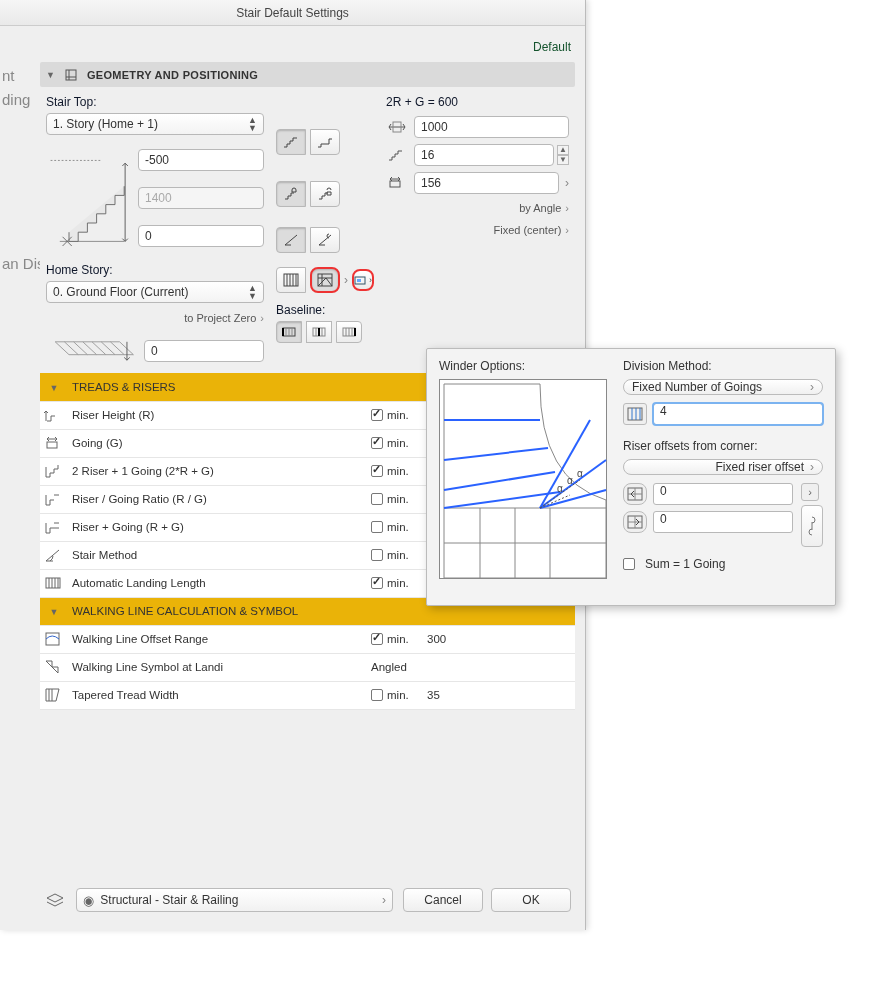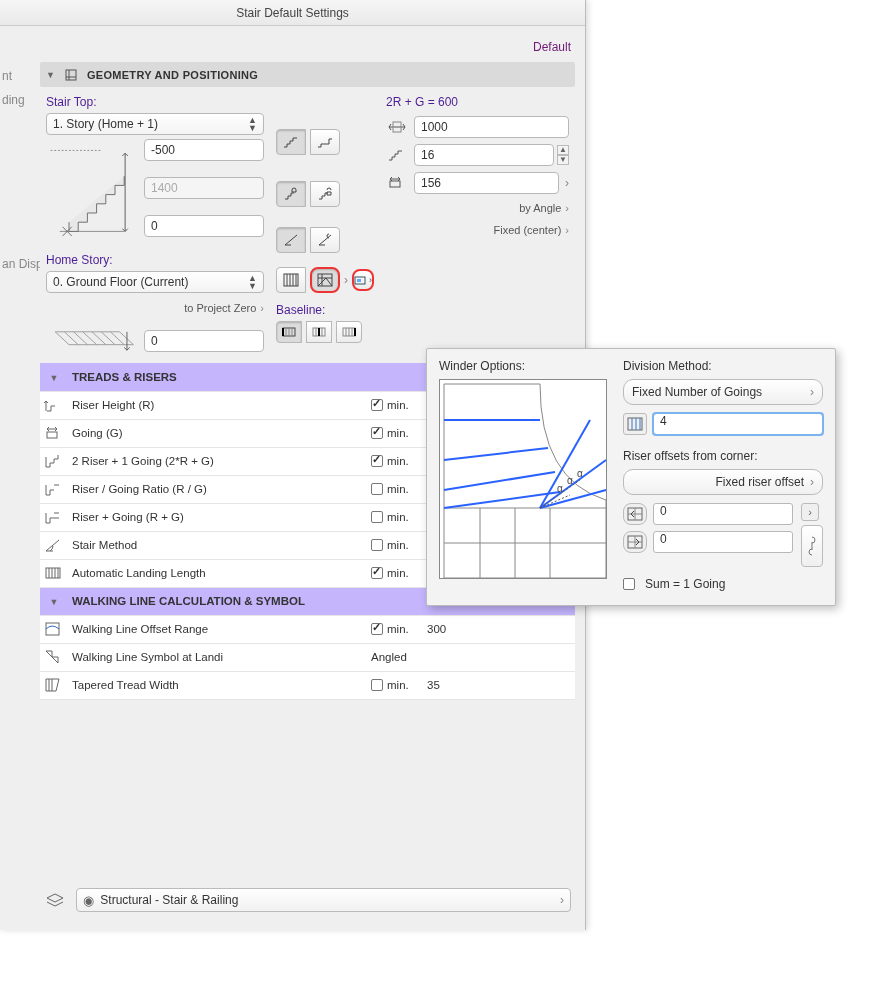--- a/index.html
+++ b/index.html
@@ -31,28 +31,28 @@
   }
   .body {
     padding: 8px 10px 8px 0;
     display:flex;
     height: calc(100% - 26px);
   }
   .sidebar {
     width: 40px;
     padding-top: 30px;
     color:#888;
-    font-size:12px;
+    font-size:15px;
     line-height:24px;
     text-align:left;
     overflow:hidden;
   }
   .sidebar div { white-space:nowrap; padding-left:2px; }
   .main { flex:1; display:flex; flex-direction:column; }
-  .topright { text-align:right; padding: 6px 4px 8px 0; color:#701a75; }
+  .topright { text-align:right; padding: 6px 4px 8px 0; color:#14532d; }
   .panel-header {
     background:#dadada; height:25px;
     display:flex; align-items:center; gap:8px;
     padding:0 6px; border-radius:2px;
     margin-bottom:8px;
   }
   .panel-header.light { background:#e7e7e7; }
   .tri { font-size:9px; color:#666; }
   .tri.right::before { content:"▶"; }
   .tri.down::before { content:"▼"; }
@@ -61,21 +61,21 @@
     color:#555;
   }
   .panel-header .ttl { font-weight:700; font-size:11px; letter-spacing:0.3px; color:#333; }
 
   .geo {
     display:grid;
     grid-template-columns: 230px 110px 1fr;
     gap:0;
   }
   .col { padding:0 6px; }
-  .label { color:#4c1d95; margin-bottom:4px; }
+  .label { color:#0f172a; margin-bottom:4px; }
 
   .select, .field, .btn, .ro-field {
     height:22px; line-height:20px;
     border:1px solid #b8b8b8; border-radius:4px;
     background:linear-gradient(#fff,#f3f3f3);
     font-size:12px; color:#333;
     padding:0 6px;
   }
   .select { display:flex; align-items:center; justify-content:space-between; cursor:default; }
   .select .arrows { font-size:9px; line-height:8px; color:#555; display:flex; flex-direction:column; align-items:center; }
@@ -110,21 +110,21 @@
   .rules { margin-top:4px; }
   .rules-table { width:100%; border-collapse:collapse; background:#fff; font-size:11.5px; }
   .rules-table tr { border-bottom:1px solid #e6e6e6; height:28px;}
   .rules-table td { padding:0 4px; vertical-align:middle;}
   .rules-table .ic { width:28px; text-align:center; color:#666; font-size:12px;}
   .rules-table .nm { }
   .rules-table .ck { width:56px; white-space:nowrap;}
   .rules-table .vl { width:48px; }
   .rules-table .ck2 { width:56px; white-space:nowrap;}
   .rules-table .vl2 { width:48px; }
-  .sec { font-weight:700; background:#c4b5fd; }
+  .sec { font-weight:400; background:#eab308; }
   .cbx { width:12px; height:12px; display:inline-block; border:1px solid #777; border-radius:2px; vertical-align:middle; margin-right:4px; background:#fff; position:relative;}
   .cbx.checked::after{ content:"✓"; position:absolute; top:-3px; left:0; font-size:11px; font-weight:700;}
 
   .bottom {
     margin-top:auto; padding:10px 4px 10px 4px;
     display:flex; align-items:center; gap:10px;
   }
   .layer {
     flex:1; display:flex; align-items:center; gap:6px;
     border:1px solid #bbb; border-radius:4px; height:24px;
@@ -146,21 +146,21 @@
     background:#f3f3f3;
     border:1px solid #bbb; border-radius:2px;
     box-shadow: 3px 3px 10px rgba(0,0,0,0.25);
     padding:10px 12px;
     display:flex; gap:14px;
   }
   .pop-left{ width:170px;}
   .pop-right{ flex:1; position:relative;}
   .pop-label{ font-size:12px; color:#333; margin-bottom:6px;}
   .pill {
-    height:26px; border:1px solid #bbb; border-radius:4px;
+    height:16px; border:1px solid #bbb; border-radius:4px;
     background:linear-gradient(#fff,#f0f0f0);
     display:flex; align-items:center; justify-content:space-between;
     padding:0 8px; font-size:12px; color:#333;
   }
   .inp {
     height:22px; border:1px solid #b8b8b8; border-radius:3px; background:#fff;
     padding:0 6px; font-size:12px; color:#333;
   }
   .inp.focus { outline:2px solid #7bb3f0; outline-offset:-1px;}
   .smallico{
@@ -206,21 +206,21 @@
         <div class="col">
           <div class="label">Stair Top:</div>
           <div class="select">
             <span>1. Story (Home + 1)</span>
             <span class="arrows">
                 <span>▲</span>
                 <span>▼</span>
               </span>
           </div>
 
-          <div style="display:flex; gap:6px; ">
+          <div style="display:flex; margin-top:10px;">
             <div style="flex:0 0 92px;">
               <svg viewBox="0 0 100 110" width="92" height="110">
                 <g stroke="#888" fill="none" stroke-width="1">
                   <path d="M5 12 L60 12" stroke-dasharray="2 2"></path>
                   <path d="M15 100 L85 100"></path>
                   <path d="M25 90 L25 100 L35 100 L35 90 L45 90 L45 80 L55 80 L55 70 L65 70 L65 60 L75 60 L75 50 L85 50 L85 40" fill="#e8e8e8" stroke="#666"></path>
                   <path d="M18 95 L28 105 M28 95 L18 105" stroke="#666"></path>
                   <path d="M86 15 L86 100" stroke="#555"></path>
                   <path d="M83 18 L86 15 L89 18 M83 97 L86 100 L89 97" stroke="#555"></path>
                 </g>
@@ -544,20 +544,24 @@
           <svg width="22" height="16">
               <path d="M11 2l8 4-8 4-8-4zM3 10l8 4 8-4" stroke="#666" fill="none"></path>
             </svg>
         </span>
         <div class="layer">
           <span style="display:flex;align-items:center;gap:6px">
             <span style="font-size:13px;color:#666">◉</span>
             <span>Structural - Stair &amp; Railing</span>
           </span>
           <span style="color:#888">›</span>
+        </div>
+        <div class="btns">
+          <div class="btn-mac">Cancel</div>
+          <div class="btn-mac">OK</div>
         </div>
       </div>
 
     </div>
   </div>
 </div>
 
 <div class="popover">
   <div class="pop-left">
     <div class="pop-label">Winder Options:</div>

